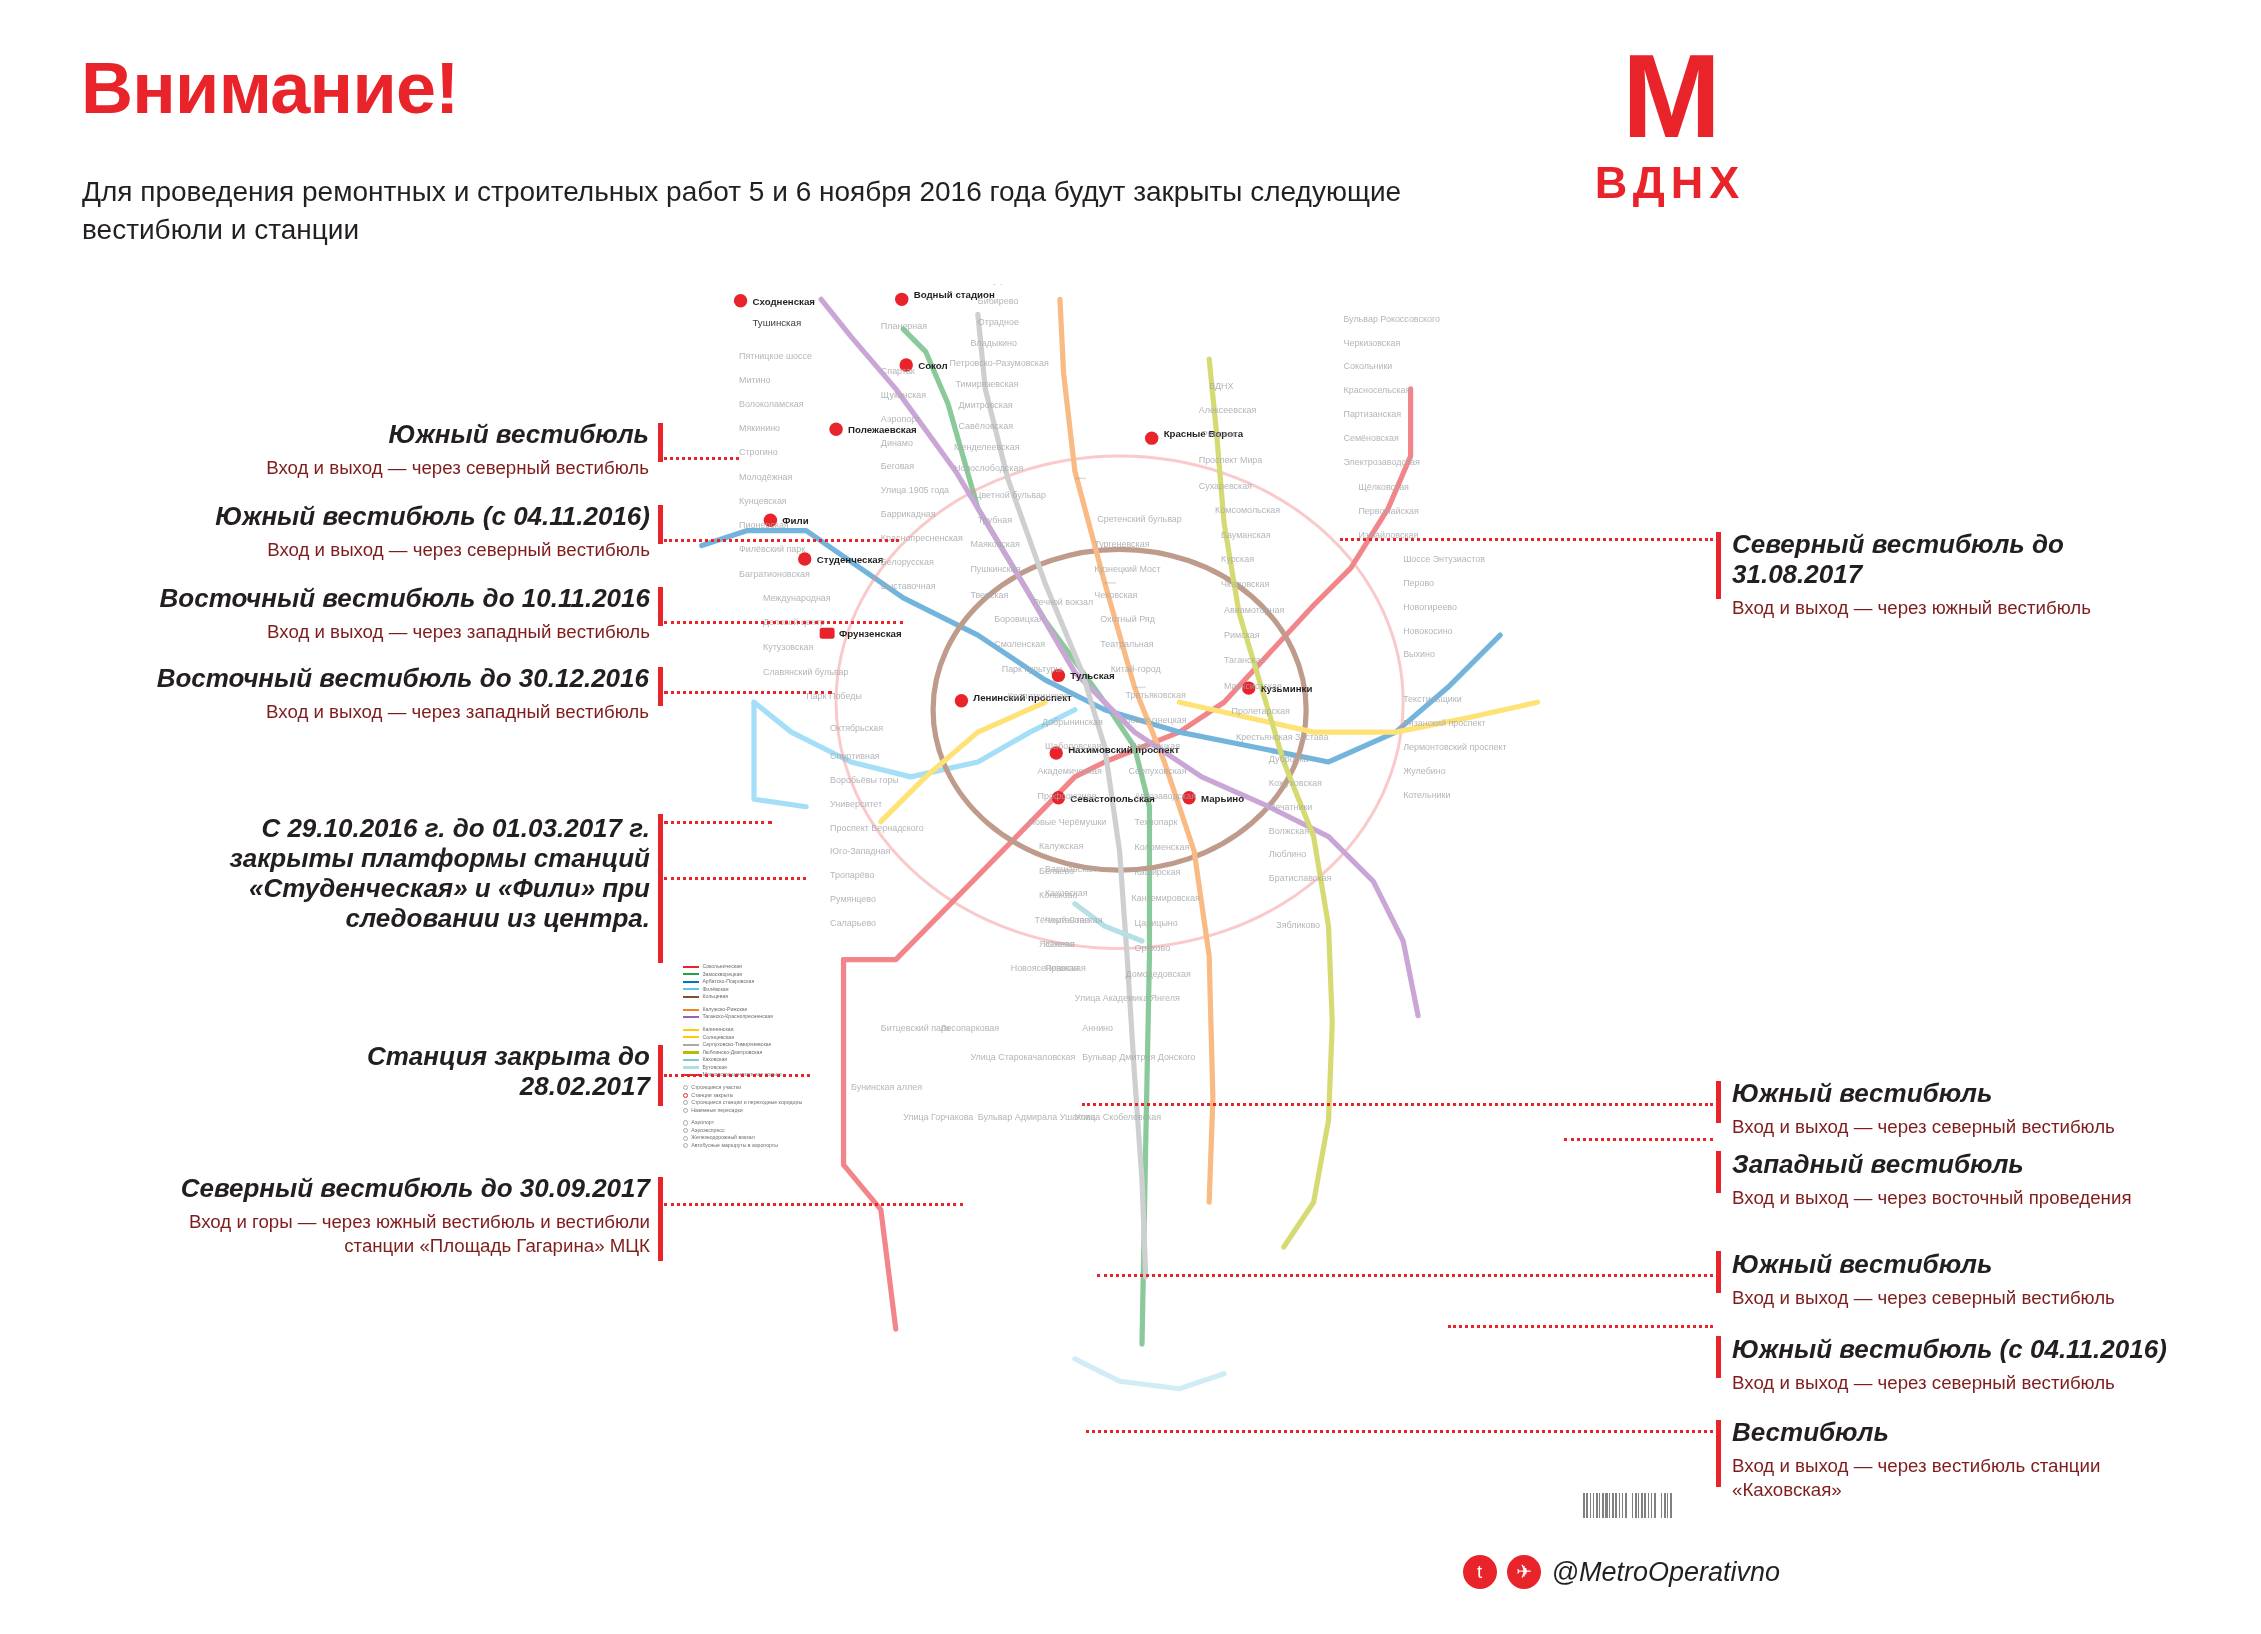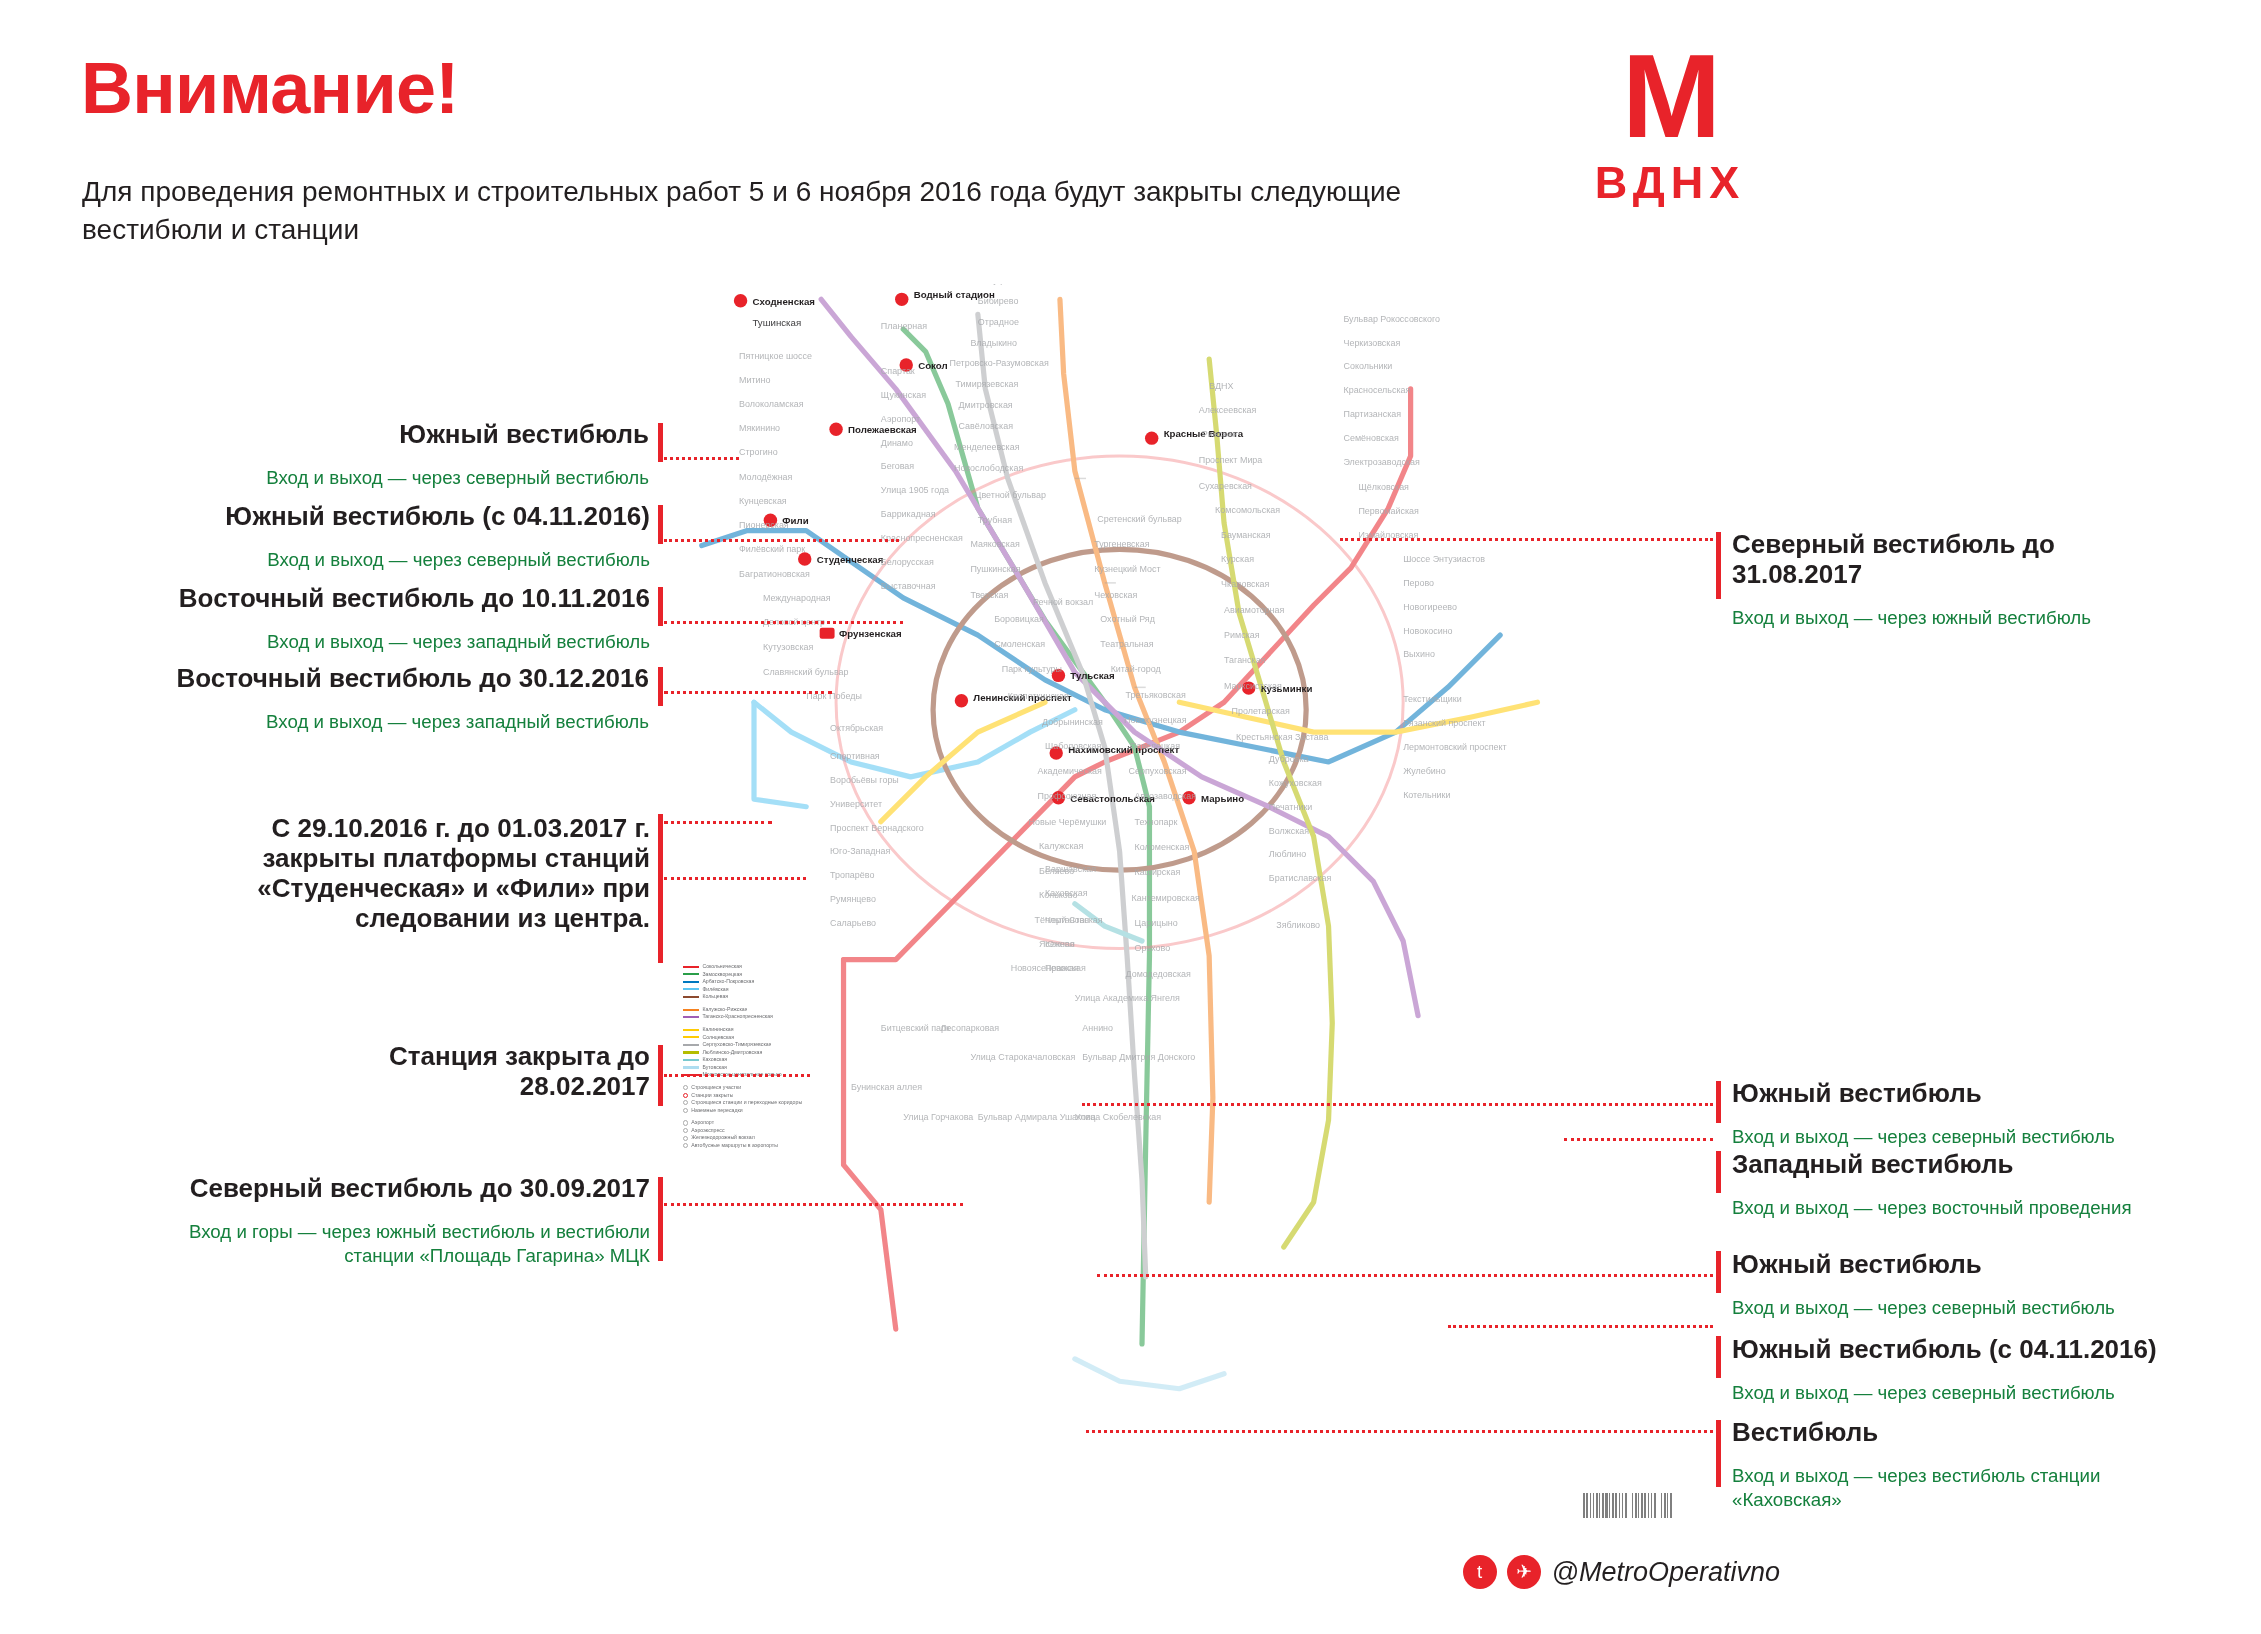--- a/index.html
+++ b/index.html
@@ -63,26 +63,27 @@
   }
   #map svg { display: block; }
 
   
   .callout { position: absolute; }
   .callout .ttl {
     font-size: 26px;
     font-weight: bold;
     line-height: 1.15;
     color: #231f20;
+    font-style: italic;
   }
   .callout .sub {
     font-size: 18.7px;
     line-height: 1.3;
-    color: #15803d;
-    margin-top: 16px;
+    color: #7f1d1d;
+    margin-top: 6px;
   }
   .callout.left { text-align: right; }
   .callout.right { text-align: left; }
   .bar {
     position: absolute;
     width: 5.2px;
     background: #e8232a;
   }
 
   

